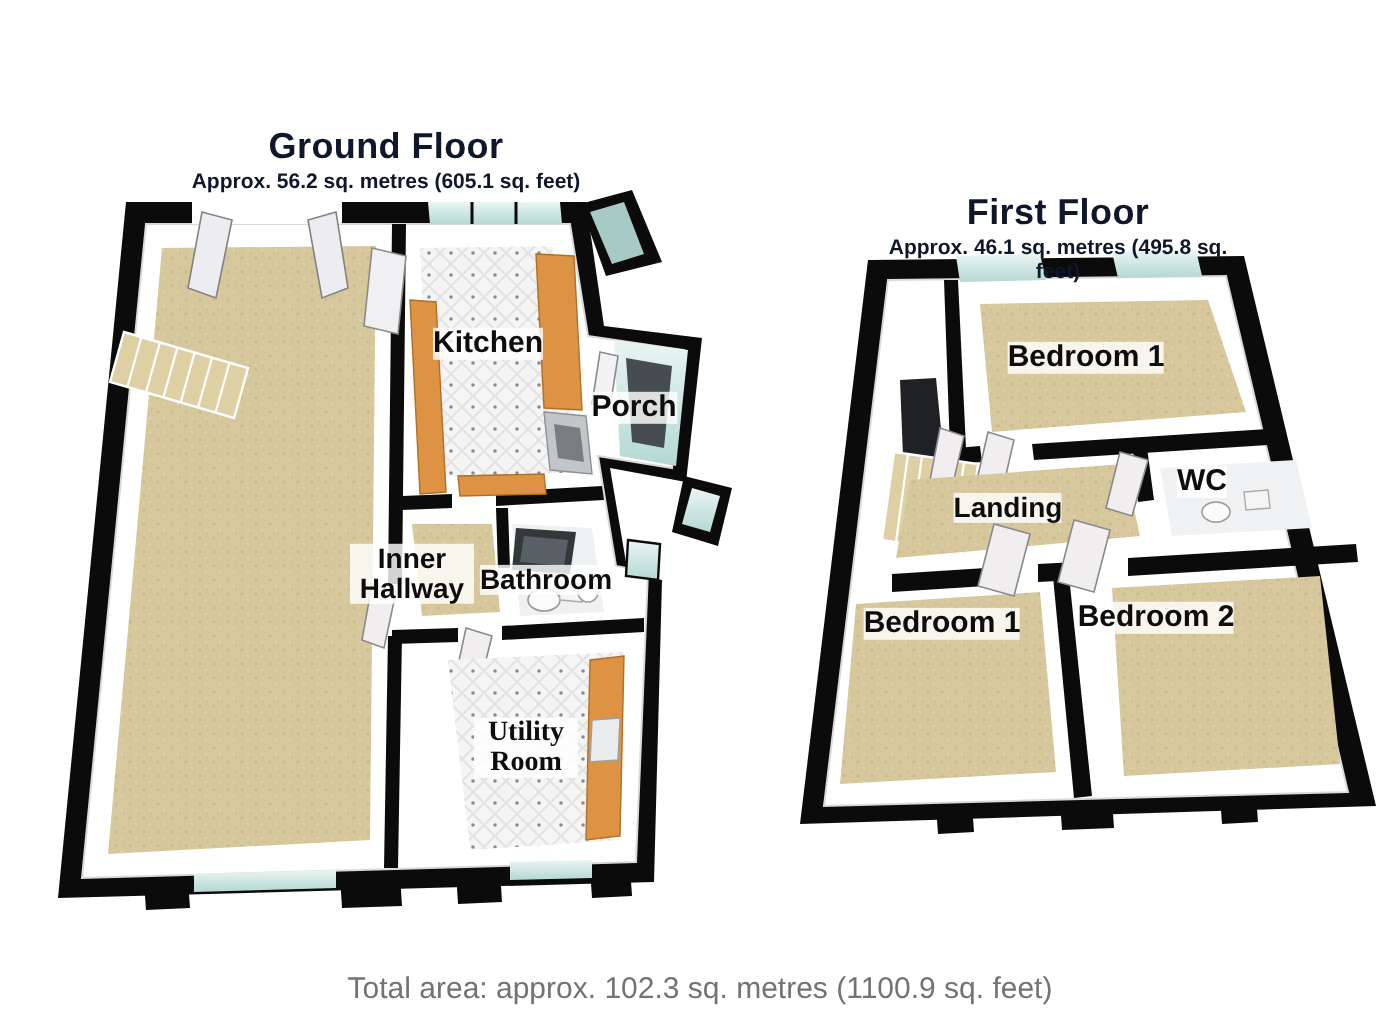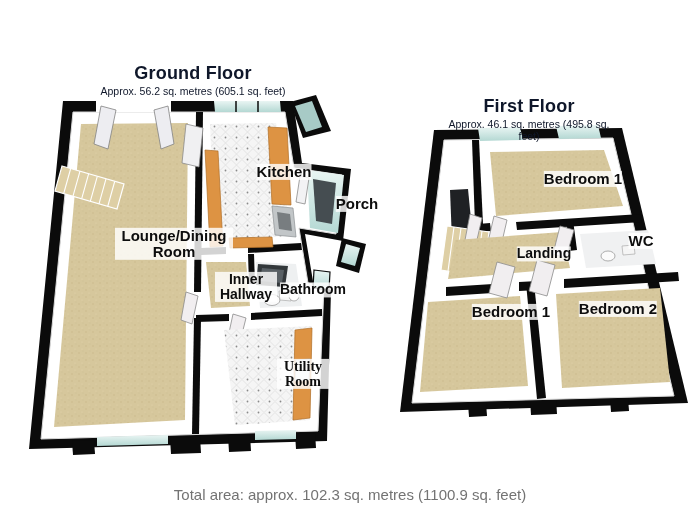--- a/index.html
+++ b/index.html
@@ -3,26 +3,26 @@
 <meta charset="utf-8">
 <style>
   html,body{margin:0;padding:0;background:#ffffff;}
   .canvas{
     position:relative;width:700px;height:509px;background:#ffffff;
     font-family:"Liberation Sans", sans-serif;overflow:hidden;
   }
   .plan-svg{position:absolute;left:0;top:0;}
   .floor-title{position:absolute;transform:translateX(-50%);text-align:center;color:#0f172a;}
   .ft-main{font-size:18px;font-weight:bold;letter-spacing:0.2px;}
-  .ft-sub{font-size:10.5px;margin-top:1px;}
+  .ft-sub{font-size:10.5px;margin-top:1px;font-weight:bold;}
   .room-label{
     position:absolute;transform:translate(-50%,-50%);
     background:rgba(255,255,255,0.82);color:#0d0d0d;
     font-weight:bold;font-size:14px;line-height:1.08;
-    text-align:center;padding:0 0;white-space:nowrap;margin-left:40px;
+    text-align:center;padding:0 0;white-space:nowrap;
   }
   .room-label.big{font-size:15px;}
   .room-label.wrap{white-space:normal;}
   .total-area{
     position:absolute;left:350px;top:486px;transform:translateX(-50%);
     font-size:15px;color:#737373;white-space:nowrap;
   }
 </style>
 </head>
 <body>
@@ -167,21 +167,20 @@
   <div class="floor-title" style="left:193px;top:63px;">
     <div class="ft-main">Ground Floor</div>
     <div class="ft-sub">Approx. 56.2 sq. metres (605.1 sq. feet)</div>
   </div>
 
   <div class="floor-title" style="left:529px;top:96px;">
     <div class="ft-main">First Floor</div>
     <div class="ft-sub">Approx. 46.1 sq. metres (495.8 sq. feet)</div>
   </div>
 
-  <div class="room-label big wrap" style="left:134px;top:244px;width:118px;">Lounge/Dining Room</div>
   <div class="room-label big" style="left:244px;top:172px;">Kitchen</div>
   <div class="room-label big" style="left:317px;top:204px;">Porch</div>
   <div class="room-label wrap" style="left:206px;top:287px;width:62px;text-align:center;">Inner Hallway</div>
   <div class="room-label" style="left:273px;top:290px;text-align:center;">Bathroom</div>
   <div class="room-label wrap" style="left:263px;top:374px;width:52px;font-family:Liberation Serif, serif;">Utility Room</div>
 
   <div class="room-label big" style="left:543px;top:179px;">Bedroom 1</div>
   <div class="room-label" style="left:504px;top:254px;">Landing</div>
   <div class="room-label big" style="left:601px;top:241px;">WC</div>
   <div class="room-label big" style="left:471px;top:312px;">Bedroom 1</div>

